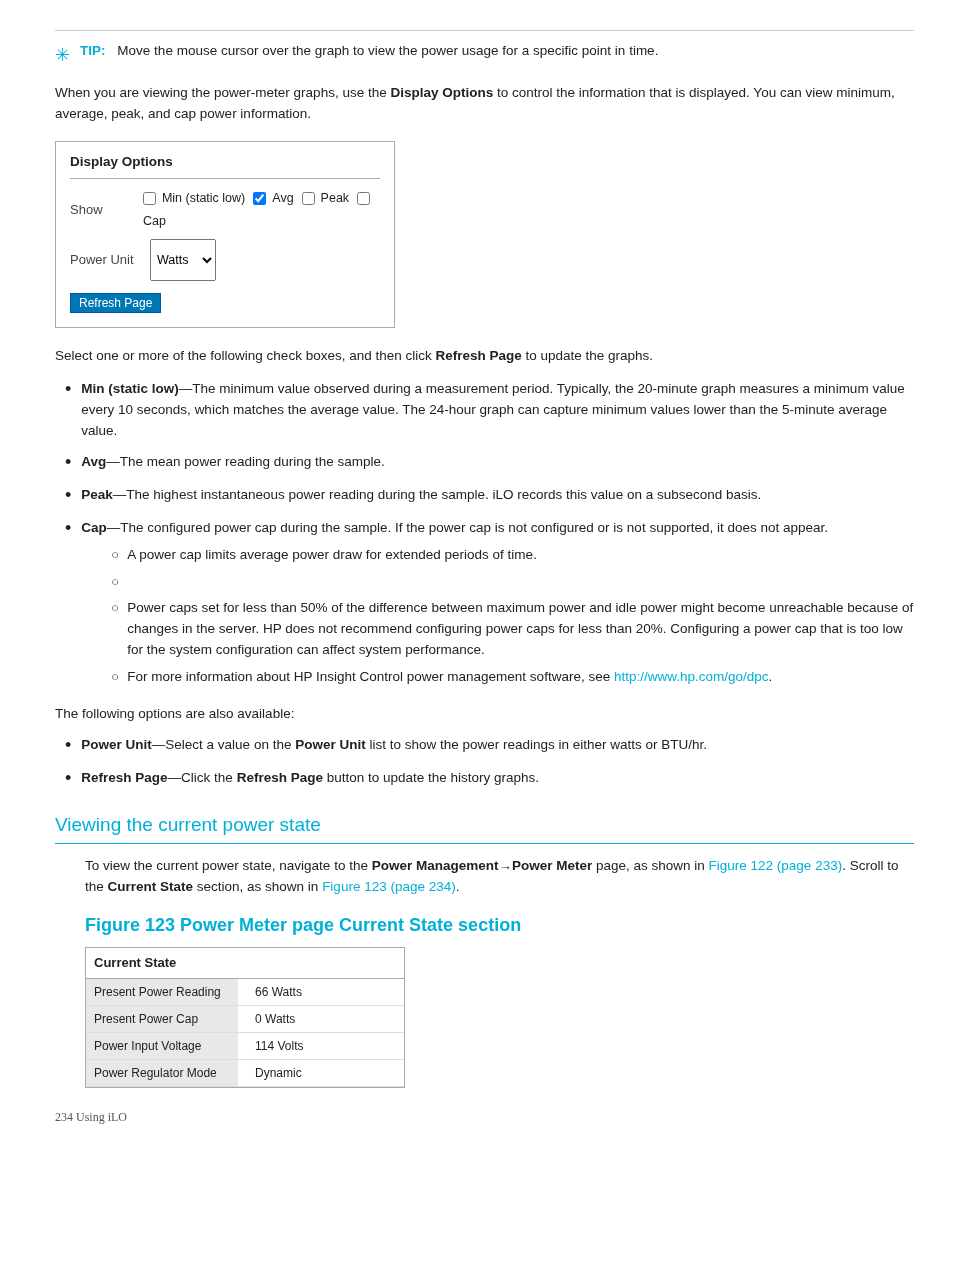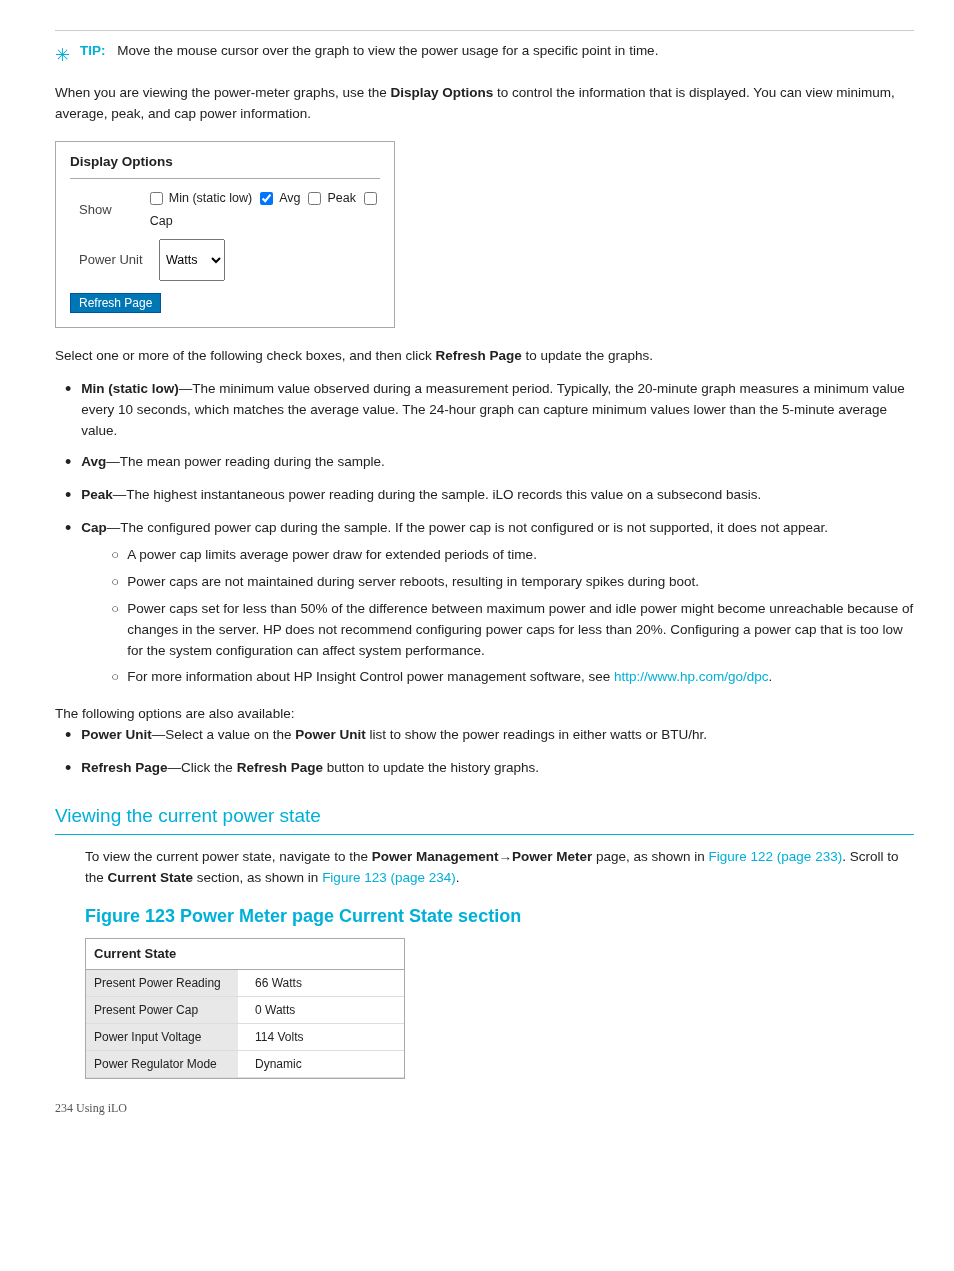--- a/index.html
+++ b/index.html
@@ -50,21 +50,20 @@
     .do-row {
       display: flex;
       align-items: center;
       margin-bottom: 8px;
       font-size: 13px;
     }
     .do-label {
       width: 80px;
       color: #444;
       font-size: 13px;
-      margin-left: 9px;
     }
     .do-controls {
       display: flex;
       align-items: center;
       gap: 4px;
       flex-wrap: wrap;
     }
     .do-controls input[type="checkbox"] {
       margin-right: 2px;
     }
@@ -118,20 +117,21 @@
       align-items: flex-start;
       margin-bottom: 6px;
       line-height: 1.55;
     }
     ul.sub-list > li .sub-bullet {
       margin-right: 8px;
       flex-shrink: 0;
       font-size: 13px;
     }
     .also-text {
+      margin-bottom: 10px;
       line-height: 1.55;
     }
     .section-heading {
       color: #00b0d8;
       font-size: 19px;
       font-weight: normal;
       border-bottom: 1px solid #00b0d8;
       padding-bottom: 4px;
       margin-bottom: 12px;
       margin-top: 20px;
@@ -260,21 +260,20 @@
     <span class="bullet">•</span>
     <span class="li-text">
       <b>Cap</b><span>—The configured power cap during the sample. If the power cap is not configured or is not supported, it does not appear.</span>
       <ul class="sub-list">
         <li>
           <span class="sub-bullet">○</span>
           <span>A power cap limits average power draw for extended periods of time.</span>
         </li>
         <li>
           <span class="sub-bullet">○</span>
-          <span>Power caps are not maintained during server reboots, resulting in temporary spikes during boot.</span>
         </li>
         <li>
           <span class="sub-bullet">○</span>
           <span>Power caps set for less than 50% of the difference between maximum power and idle power might become unreachable because of changes in the server. HP does not recommend configuring power caps for less than 20%. Configuring a power cap that is too low for the system configuration can affect system performance.</span>
         </li>
         <li>
           <span class="sub-bullet">○</span>
           <span>
             <span>For more information about HP Insight Control power management software, see </span><a href="#">http://www.hp.com/go/dpc</a><span>.</span>
           </span>

